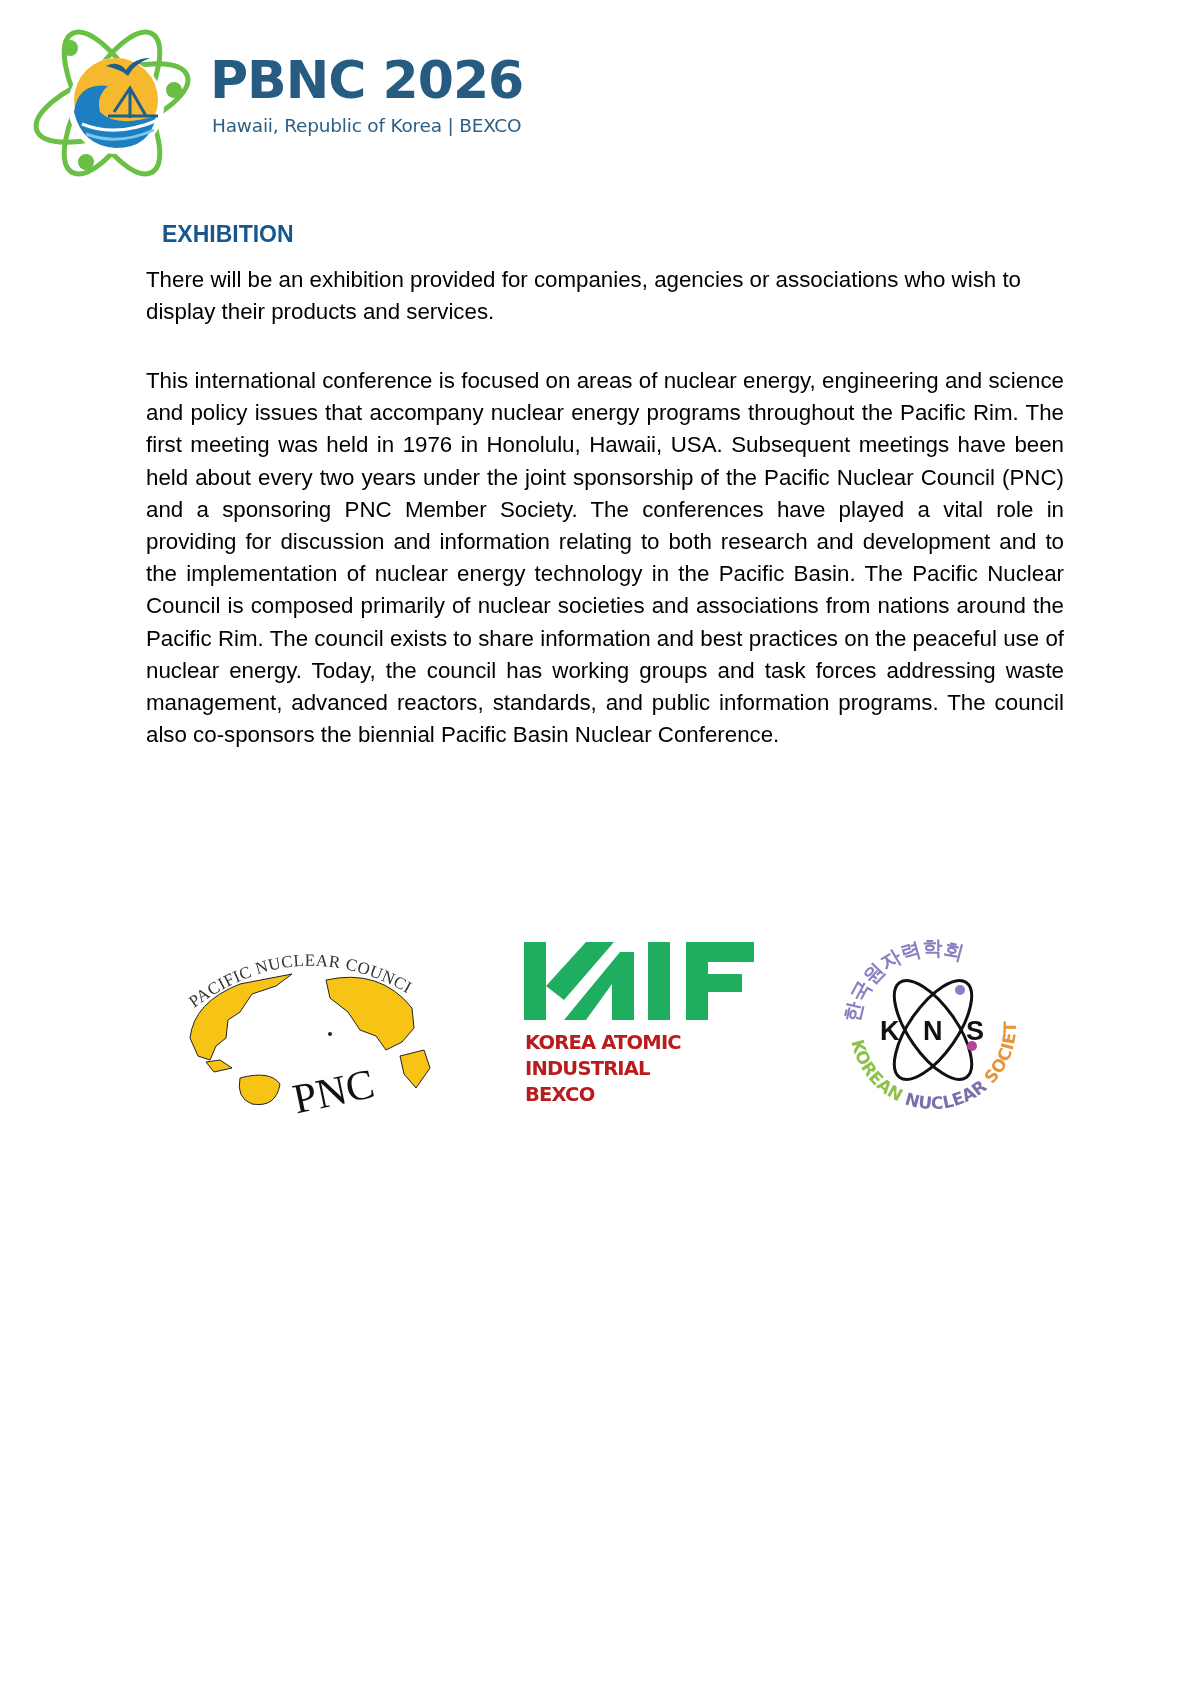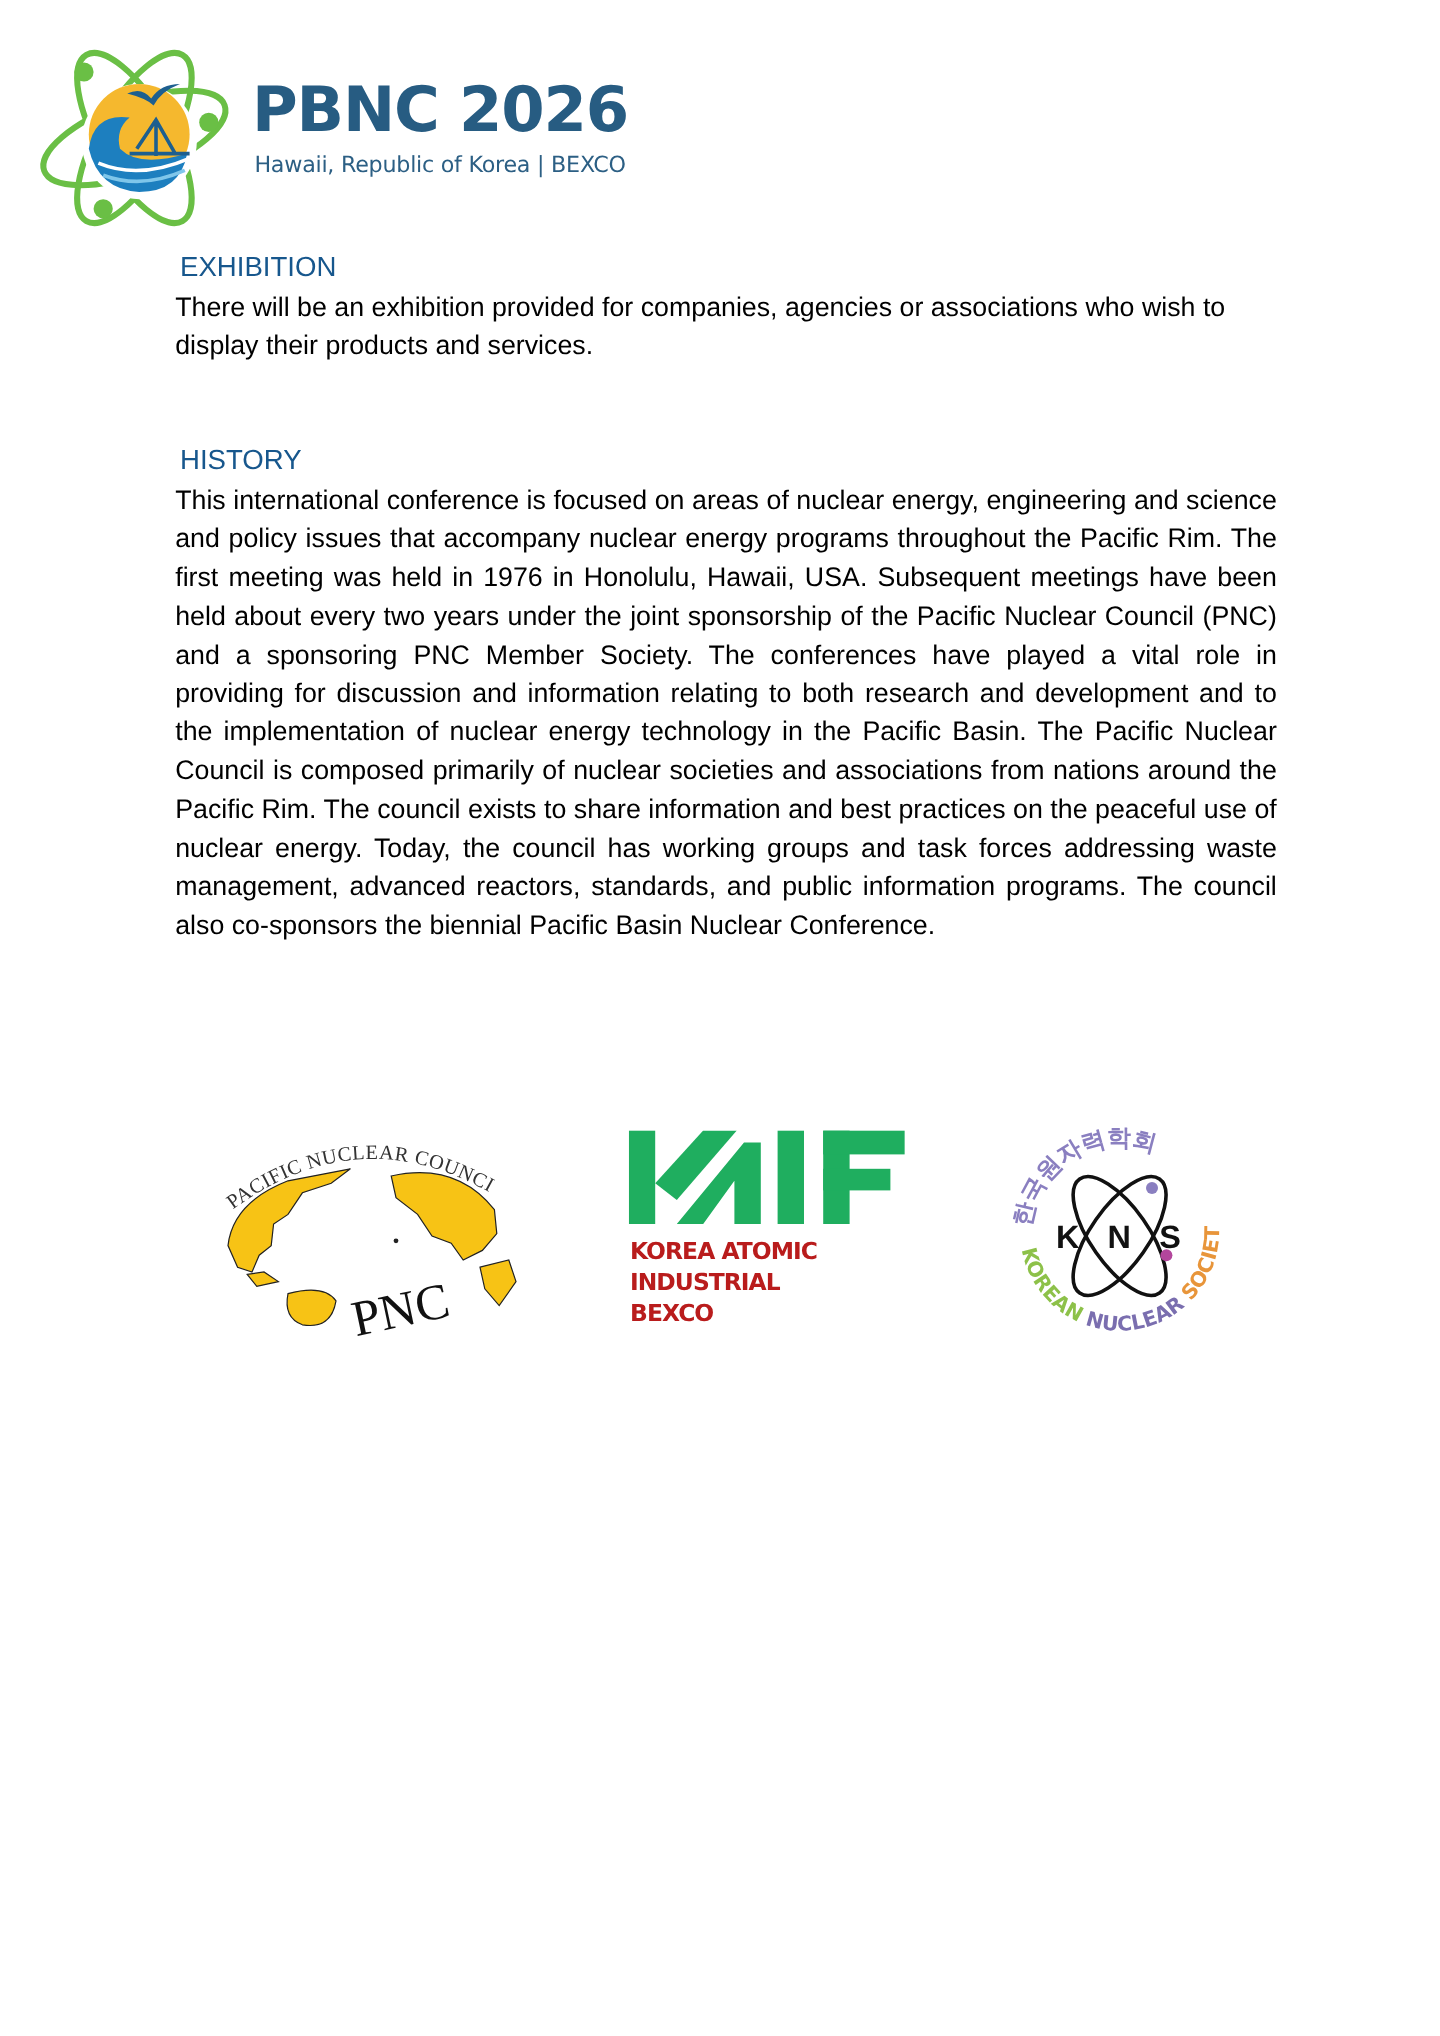--- a/index.html
+++ b/index.html
@@ -1,27 +1,27 @@
 <!DOCTYPE html>
 <html><head>
 <meta charset="utf-8">
 <style>
   html, body { margin: 0; padding: 0; background: #ffffff; }
   body { width: 1200px; height: 1697px; position: relative; overflow: hidden;
          font-family: "Liberation Sans", sans-serif; color: #231f20; }
 
-  .header { position: absolute; left: 0; top: 16px; width: 980px; height: 190px; }
+  .header { position: absolute; left: 0; top: 4px; width: 980px; height: 190px; }
   .logo-mark { position: absolute; left: 26px; top: 16px; width: 172px; height: 166px; }
   .title { position: absolute; left: 210px; top: 46px; font-family: "DejaVu Sans", sans-serif;
            font-weight: bold; font-size: 52px; letter-spacing: -1px; color: #275c82; line-height: 60px; white-space: nowrap; }
   .subtitle { position: absolute; left: 212px; top: 110px; font-family: "DejaVu Sans", sans-serif;
               font-size: 18.5px; color: #2c5f84; line-height: 24px; white-space: nowrap; letter-spacing: -0.2px; }
 
   .section { position: absolute; left: 146px; width: 918px; }
-  .section h2 { margin: 4px; font-size: 23px; font-weight: normal; color: #17578d; line-height: 28px; }
+  .section h2 { margin: 16px; font-size: 23px; font-weight: bold; color: #17578d; line-height: 28px; }
   .section p { margin: 0; font-size: 22.3px; line-height: 32.2px; text-align: justify; color: #000000; }
   #exhibition { top: 204px; }
   #exhibition p { text-align: left; }
   #history { top: 365px; }
 
   .sponsors { position: absolute; left: 0; top: 920px; width: 1200px; height: 210px; }
   .pnc { position: absolute; left: 180px; top: 18px; width: 260px; height: 180px; }
   .kaif { position: absolute; left: 524px; top: 22px; width: 240px; height: 180px; }
   .kaif-mark { position: absolute; left: 0; top: 0; width: 230px; height: 78px; }
   .kaif-text { position: absolute; left: 1px; top: 88px; font-family: "DejaVu Sans", sans-serif; font-weight: bold;
@@ -55,21 +55,20 @@
   <div class="title">PBNC 2026</div>
   <div class="subtitle">Hawaii, Republic of Korea | BEXCO</div>
 </div>
 
 <div class="section" id="exhibition">
   <h2>EXHIBITION</h2>
   <p>There will be an exhibition provided for companies, agencies or associations who wish to display their products and services.</p>
 </div>
 
 <div class="section" id="history">
-  <h2>HISTORY</h2>
   <p>This international conference is focused on areas of nuclear energy, engineering and science and policy issues that accompany nuclear energy programs throughout the Pacific Rim. The first meeting was held in 1976 in Honolulu, Hawaii, USA. Subsequent meetings have been held about every two years under the joint sponsorship of the Pacific Nuclear Council (PNC) and a sponsoring PNC Member Society. The conferences have played a vital role in providing for discussion and information relating to both research and development and to the implementation of nuclear energy technology in the Pacific Basin. The Pacific Nuclear Council is composed primarily of nuclear societies and associations from nations around the Pacific Rim. The council exists to share information and best practices on the peaceful use of nuclear energy. Today, the council has working groups and task forces addressing waste management, advanced reactors, standards, and public information programs. The council also co-sponsors the biennial Pacific Basin Nuclear Conference.</p>
 </div>
 
 <div class="sponsors">
 
   <svg class="pnc" viewBox="0 0 260 180">
     <defs>
       <path id="pncArc" d="M14 70 Q120 -8 232 58"></path>
     </defs>
     <text font-family="Liberation Serif, serif" font-size="17" fill="#333" letter-spacing="0.5">

